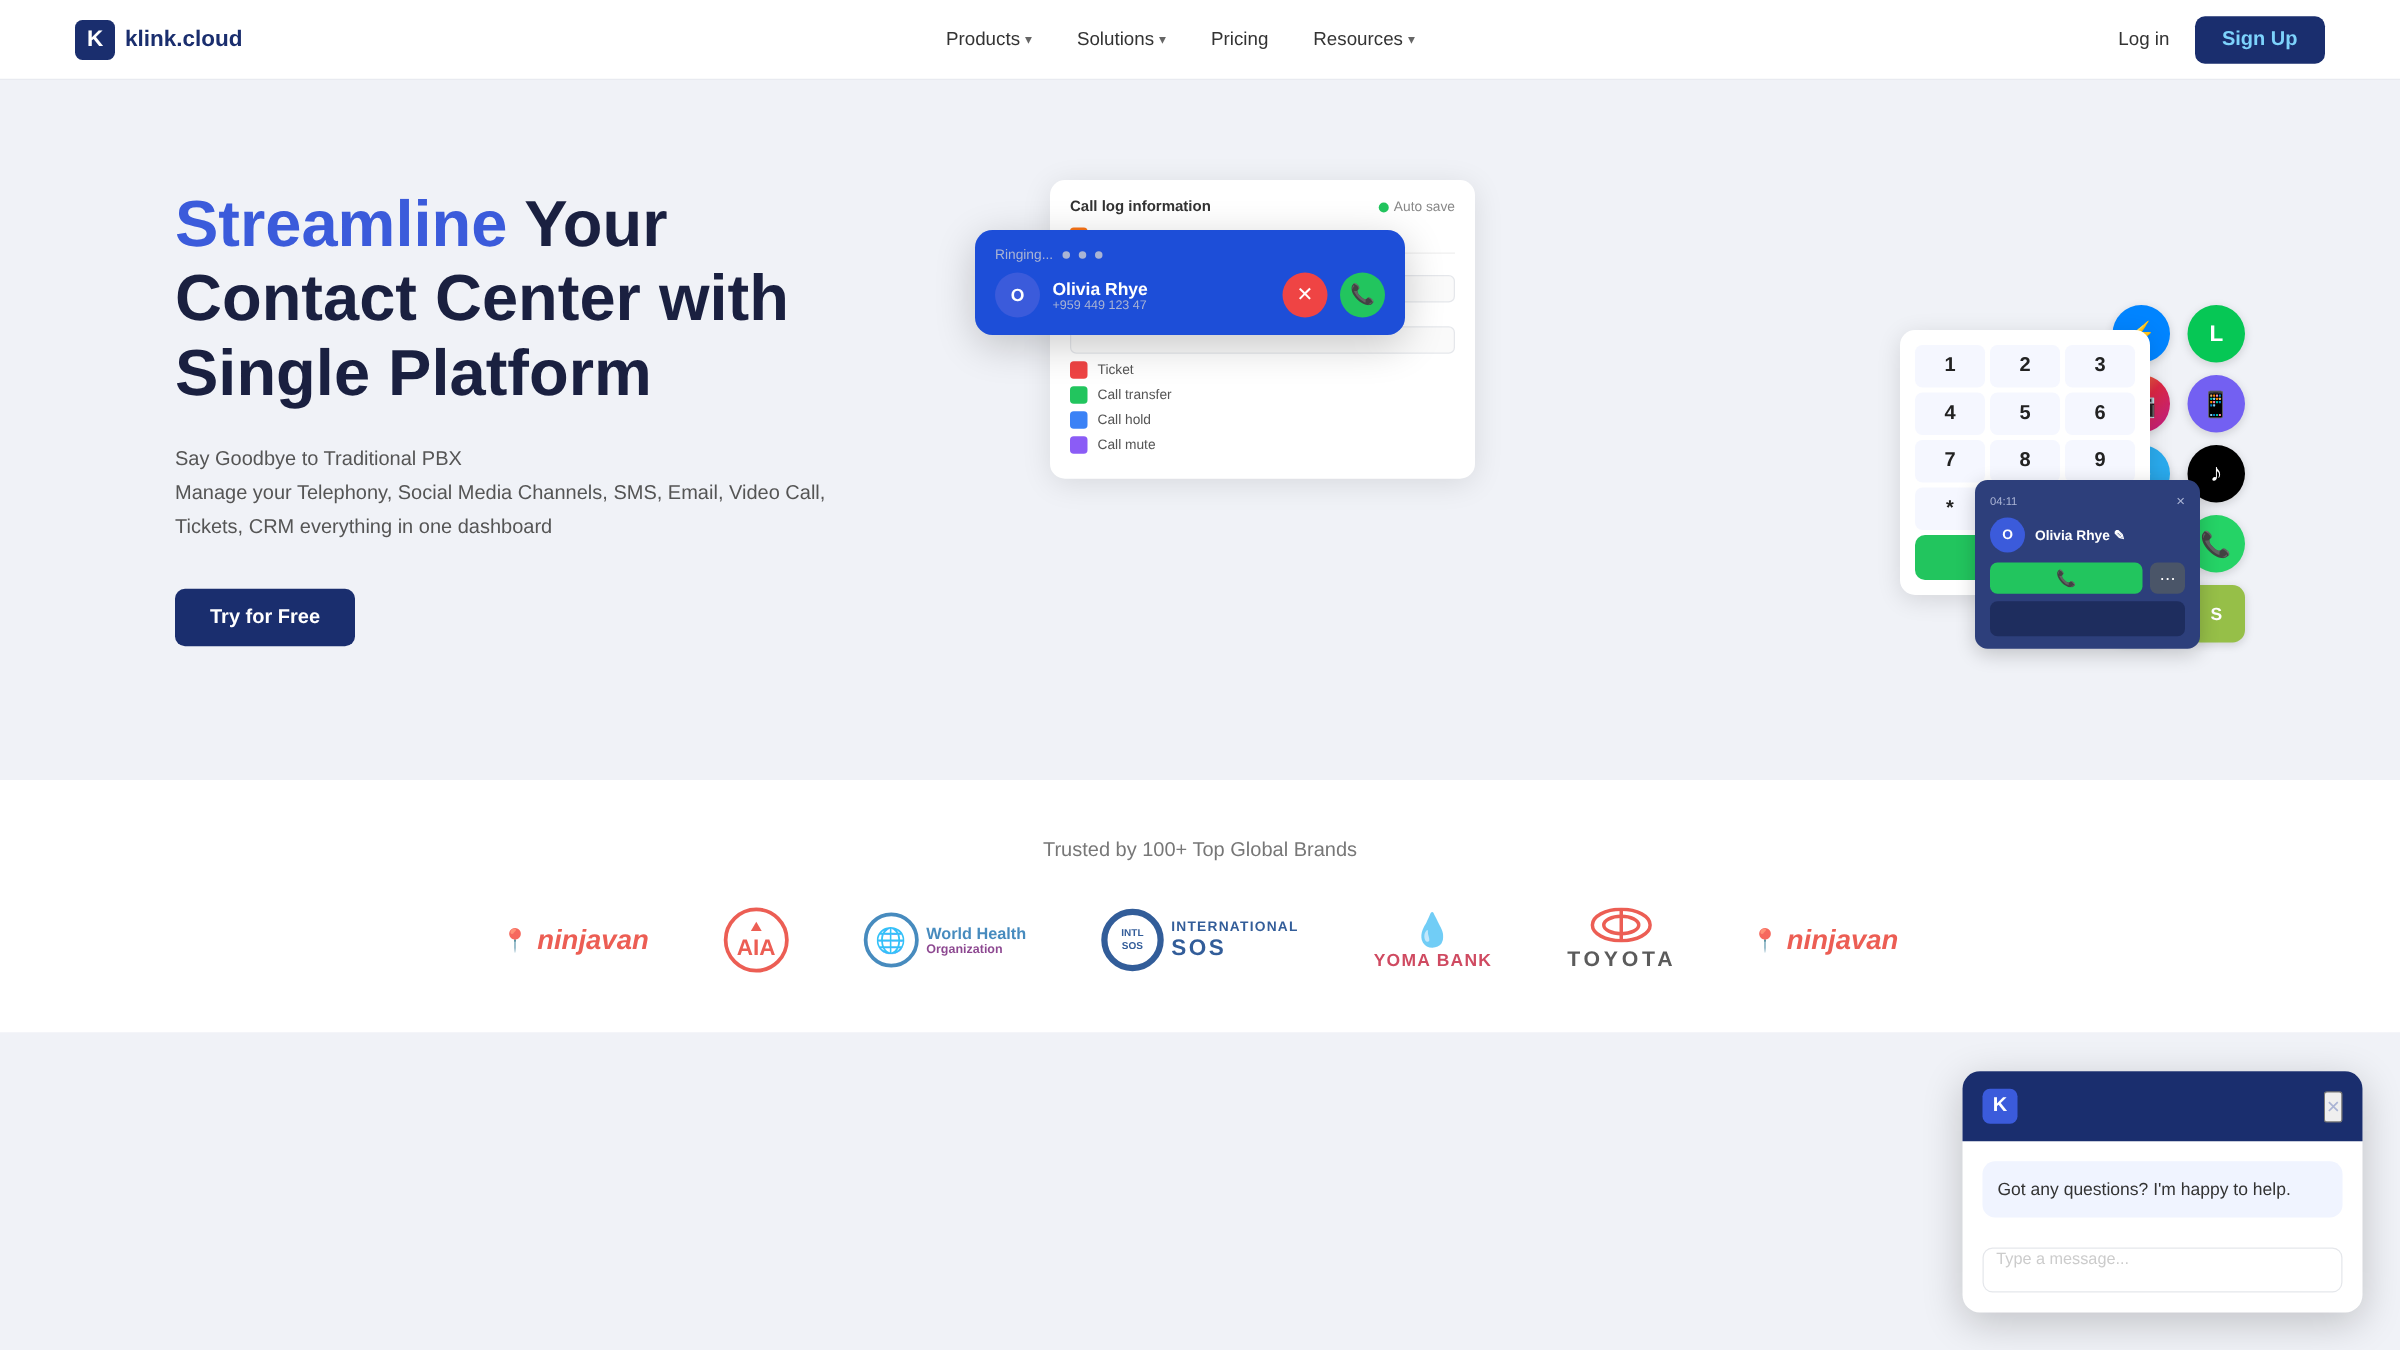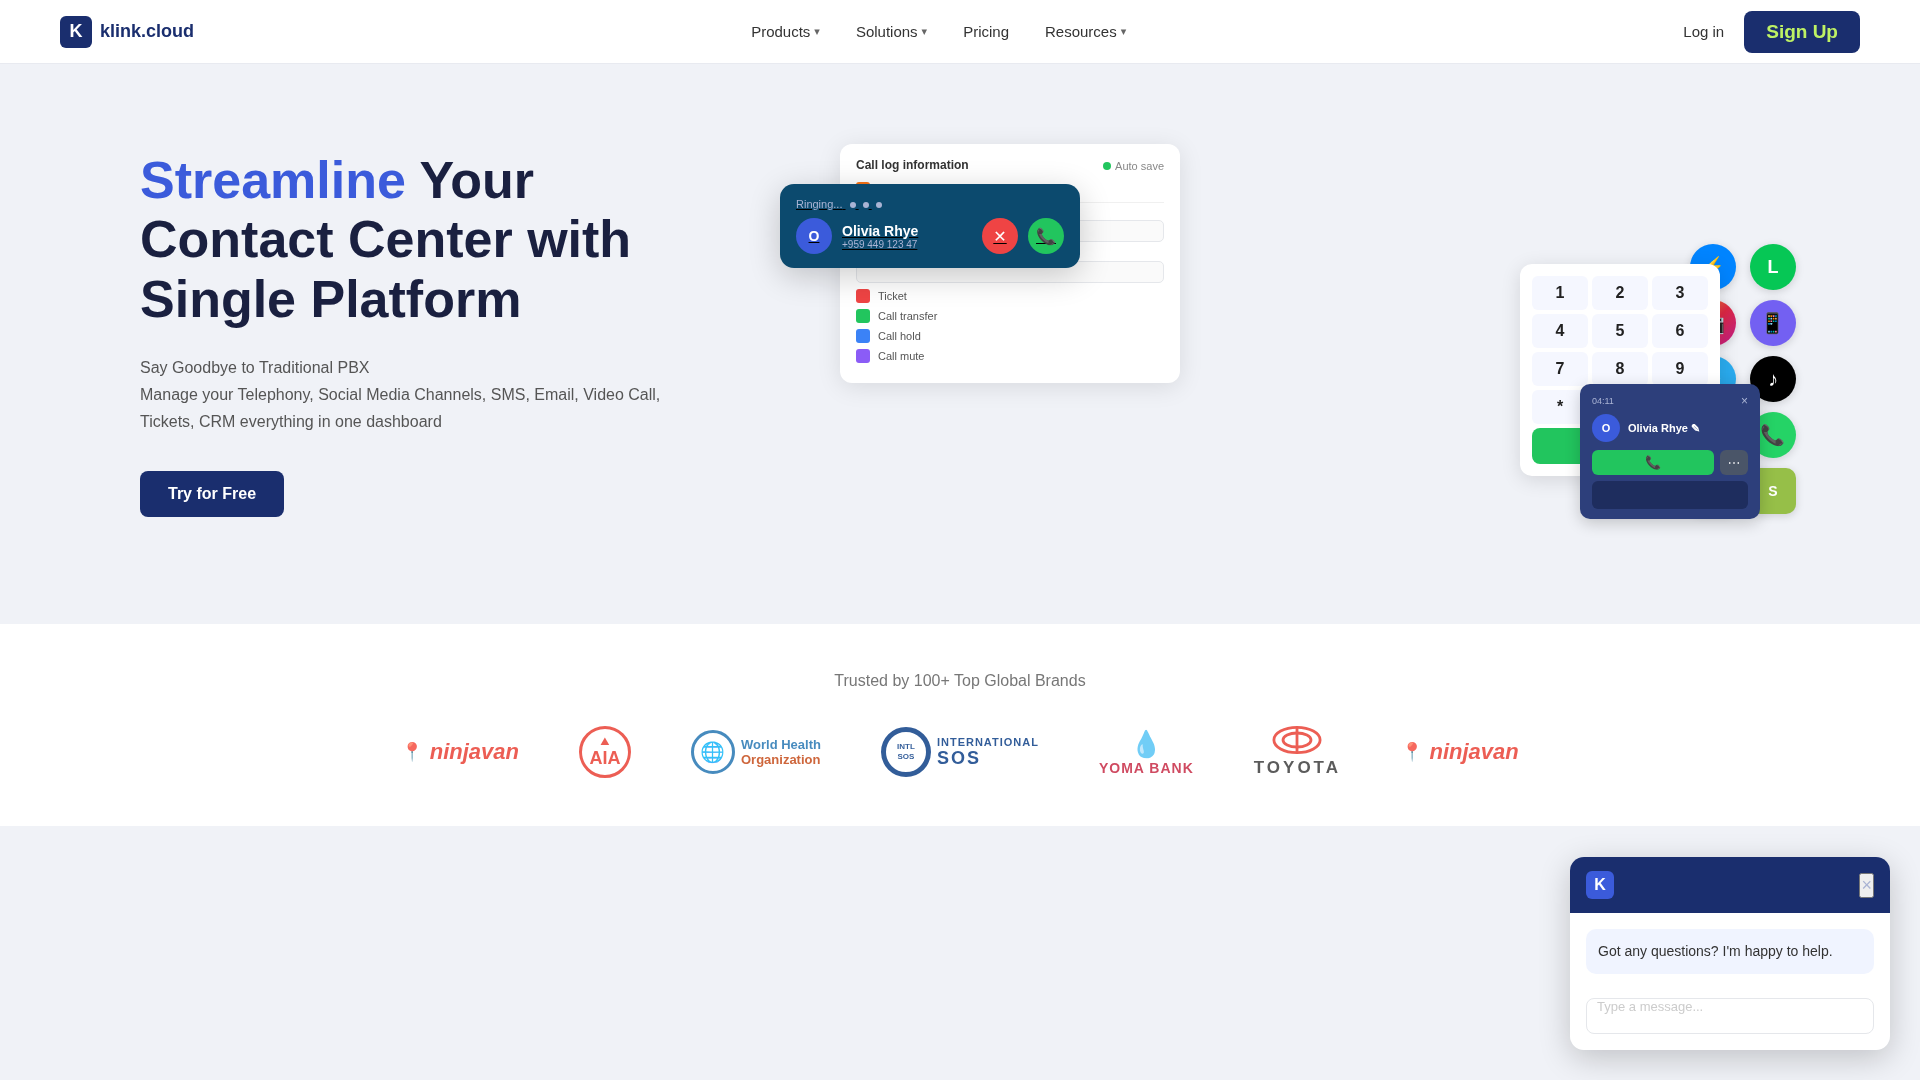--- a/index.html
+++ b/index.html
@@ -24,22 +24,22 @@
     }
     .nav-logo-text { font-size: 18px; font-weight: 700; color: #1a2e6e; }
     .nav-links { display: flex; align-items: center; gap: 36px; }
     .nav-link {
       font-size: 15px; color: #333; text-decoration: none; display: flex; align-items: center; gap: 4px; cursor: pointer;
     }
     .chevron { font-size: 11px; color: #666; }
     .nav-actions { display: flex; align-items: center; gap: 20px; }
     .btn-login { font-size: 15px; color: #333; text-decoration: none; cursor: pointer; background: none; border: none; }
     .btn-signup {
-      background: #1a2e6e; color: #bef264; border: none; border-radius: 8px;
-      padding: 10px 22px; font-size: 19px; font-weight: 600; cursor: pointer;
+      background: #1a2e6e; color: #7dd3fc; border: none; border-radius: 8px;
+      padding: 10px 22px; font-size: 16px; font-weight: 600; cursor: pointer;
     }
 
     
     .hero {
       background: #f0f2f7;
       min-height: 520px;
       display: flex;
       align-items: center;
       padding: 60px 140px 80px 140px;
       gap: 60px;
@@ -101,27 +101,26 @@
     .fi-red { background: #ef4444; }
     .fi-green { background: #22c55e; }
     .fi-blue { background: #3b82f6; }
     .fi-purple { background: #8b5cf6; }
     .field-label { font-size: 11px; color: #555; }
 
     
     .card-ringing {
       position: absolute;
       top: 60px; left: 0;
-      width: 300px;
-      background: #0c4a6e;
+      width: 344px;
+      background: #1d4ed8;
       border-radius: 14px;
       box-shadow: 0 8px 32px rgba(0,0,0,0.2);
       padding: 14px 16px;
       z-index: 4;
-      text-decoration: underline;
     }
     .ringing-label { font-size: 11px; color: #aab4d4; margin-bottom: 8px; }
     .ringing-dot { width: 6px; height: 6px; border-radius: 50%; background: #aab4d4; display: inline-block; margin-left: 4px; }
     .caller-row { display: flex; align-items: center; gap: 10px; }
     .caller-avatar {
       width: 36px; height: 36px; border-radius: 50%; background: #3b5bdb;
       display: flex; align-items: center; justify-content: center; color: #fff; font-weight: 700; font-size: 14px;
       flex-shrink: 0;
     }
     .caller-info { flex: 1; }
@@ -498,21 +497,21 @@
       </div>
     </div>
 
     <div class="logo-item" style="flex-direction:column;align-items:center;gap:2px;display:flex;">
       <div style="display:flex;align-items:center;gap:6px;">
         <div style="width:44px;height:44px;border:3px solid #1a6faf;border-radius:50%;display:flex;align-items:center;justify-content:center;">
           <span style="color:#1a6faf;font-size:20px;">🌐</span>
         </div>
         <div>
           <div style="font-size:13px;font-weight:700;color:#1a6faf;">World Health</div>
-          <div style="font-size:13px;font-weight:700;color:#c2410c;">Organization</div>
+          <div style="font-size:10px;font-weight:700;color:#701a75;">Organization</div>
         </div>
       </div>
     </div>
 
     <div class="logo-item" style="display:flex;align-items:center;gap:6px;">
       <div style="width:50px;height:50px;border:5px solid #003580;border-radius:50%;display:flex;align-items:center;justify-content:center;">
         <span style="font-size:8px;font-weight:900;color:#003580;text-align:center;line-height:1.2;">INTL<br>SOS</span>
       </div>
       <div style="display:flex;flex-direction:column;">
         <span style="font-size:11px;font-weight:800;color:#003580;letter-spacing:1px;">INTERNATIONAL</span>

